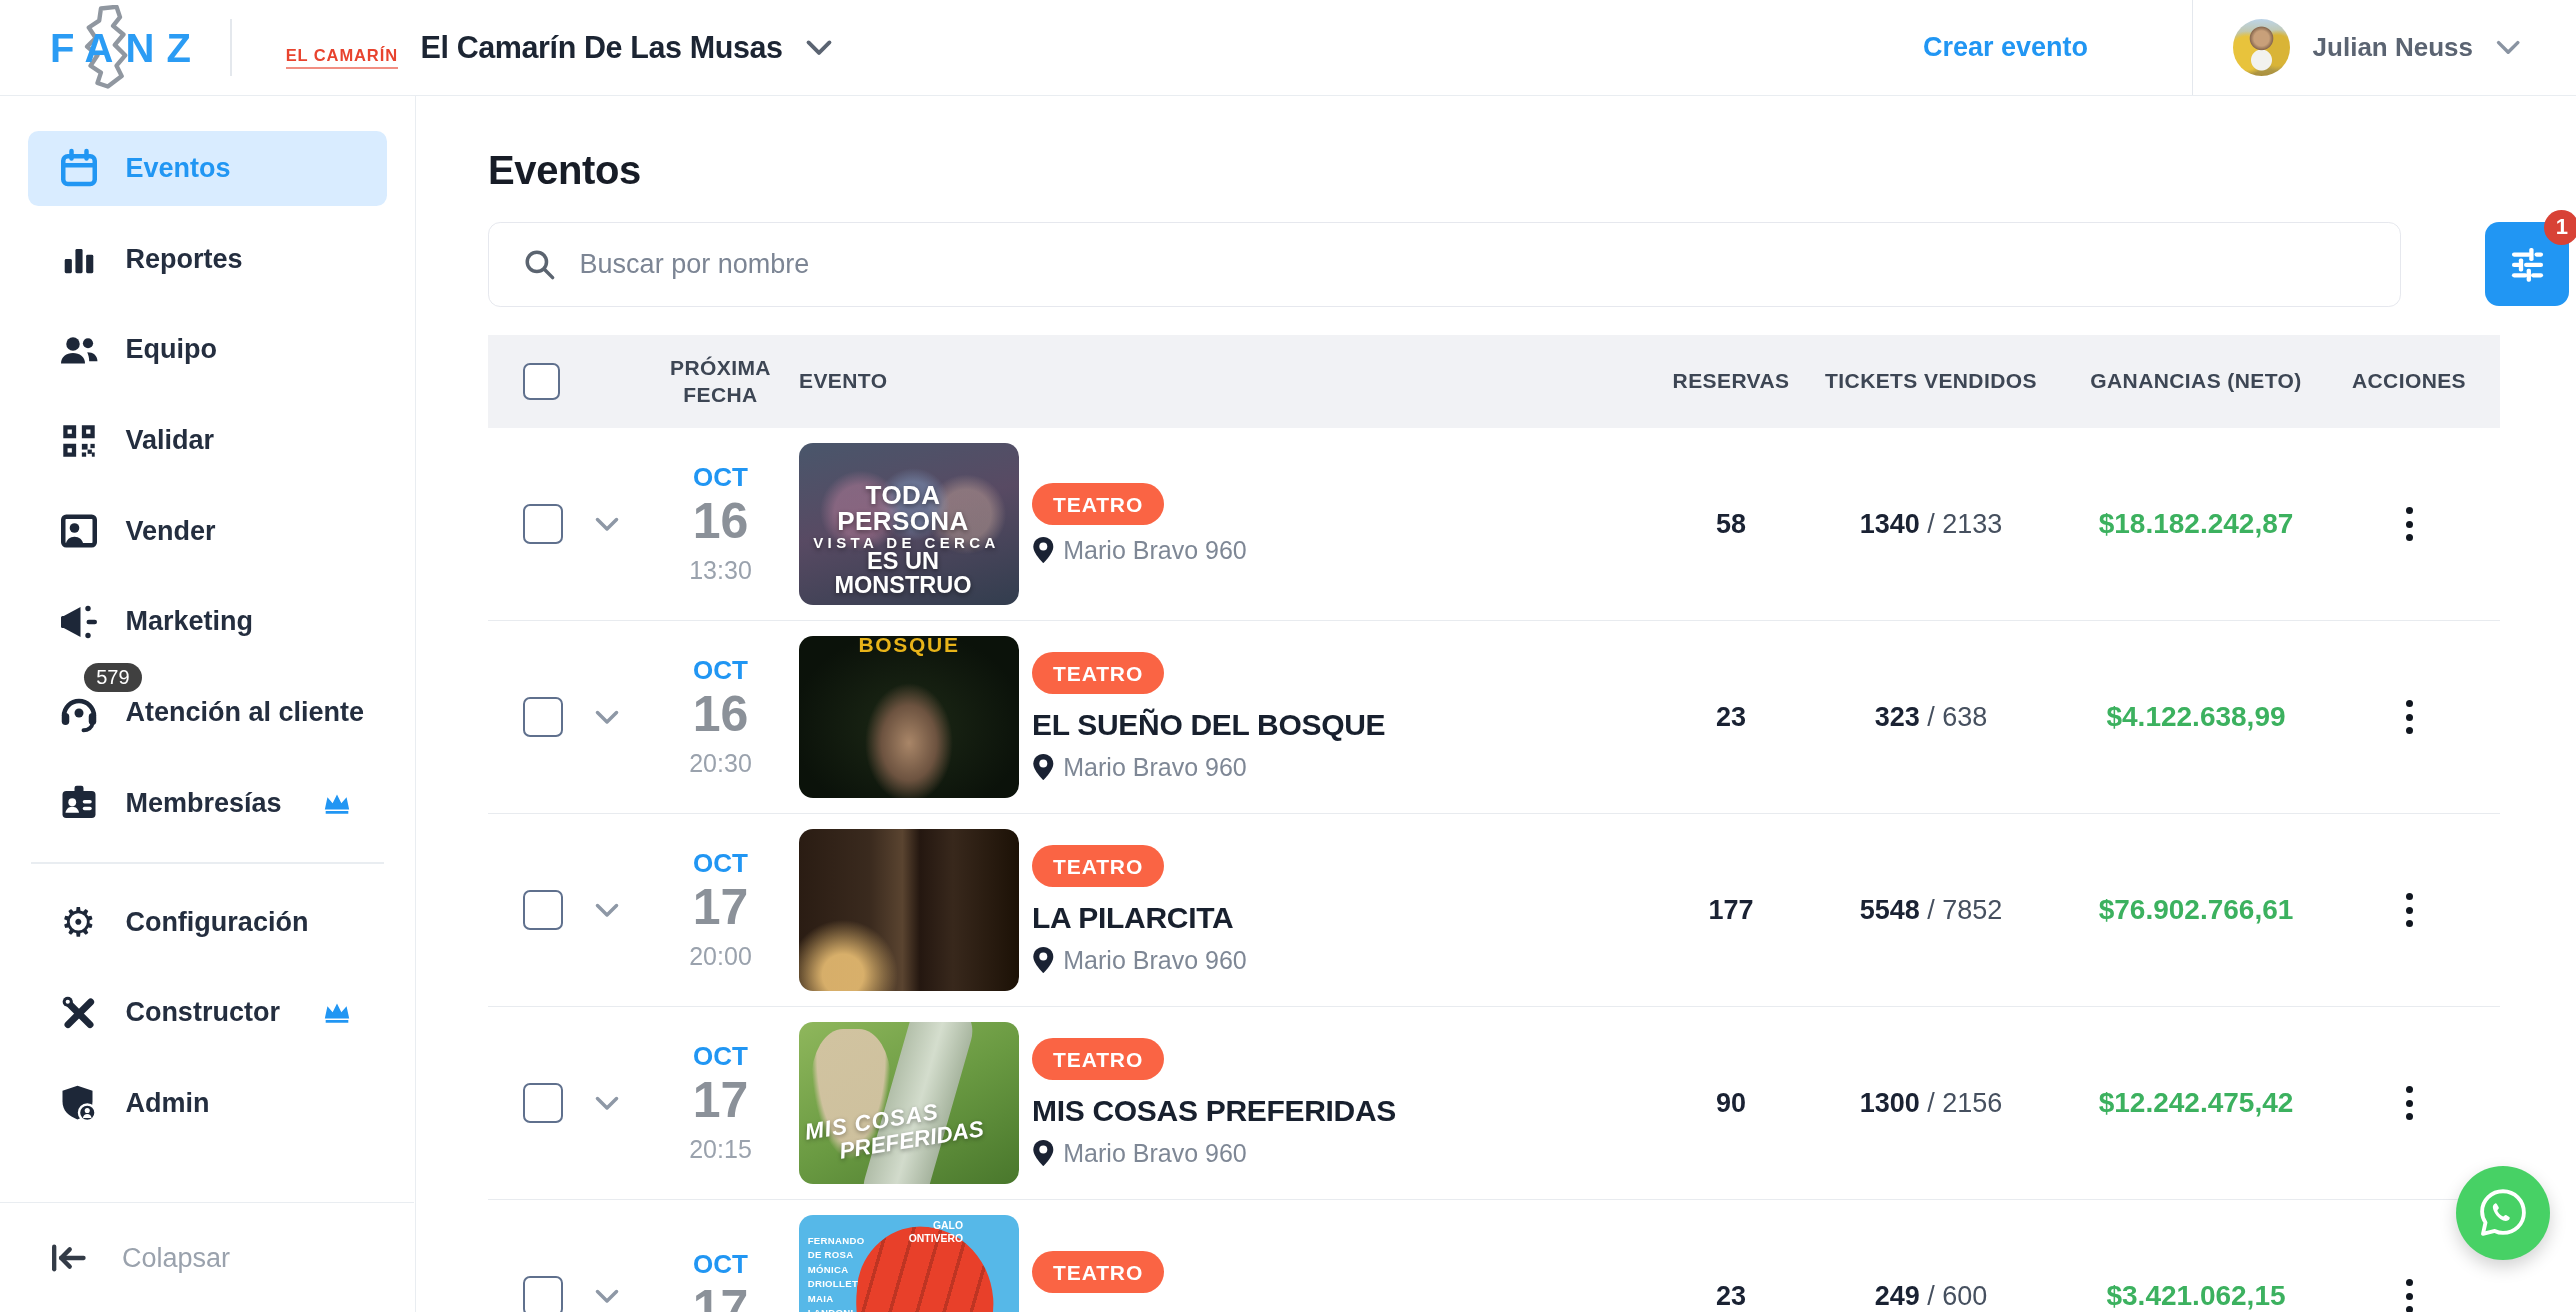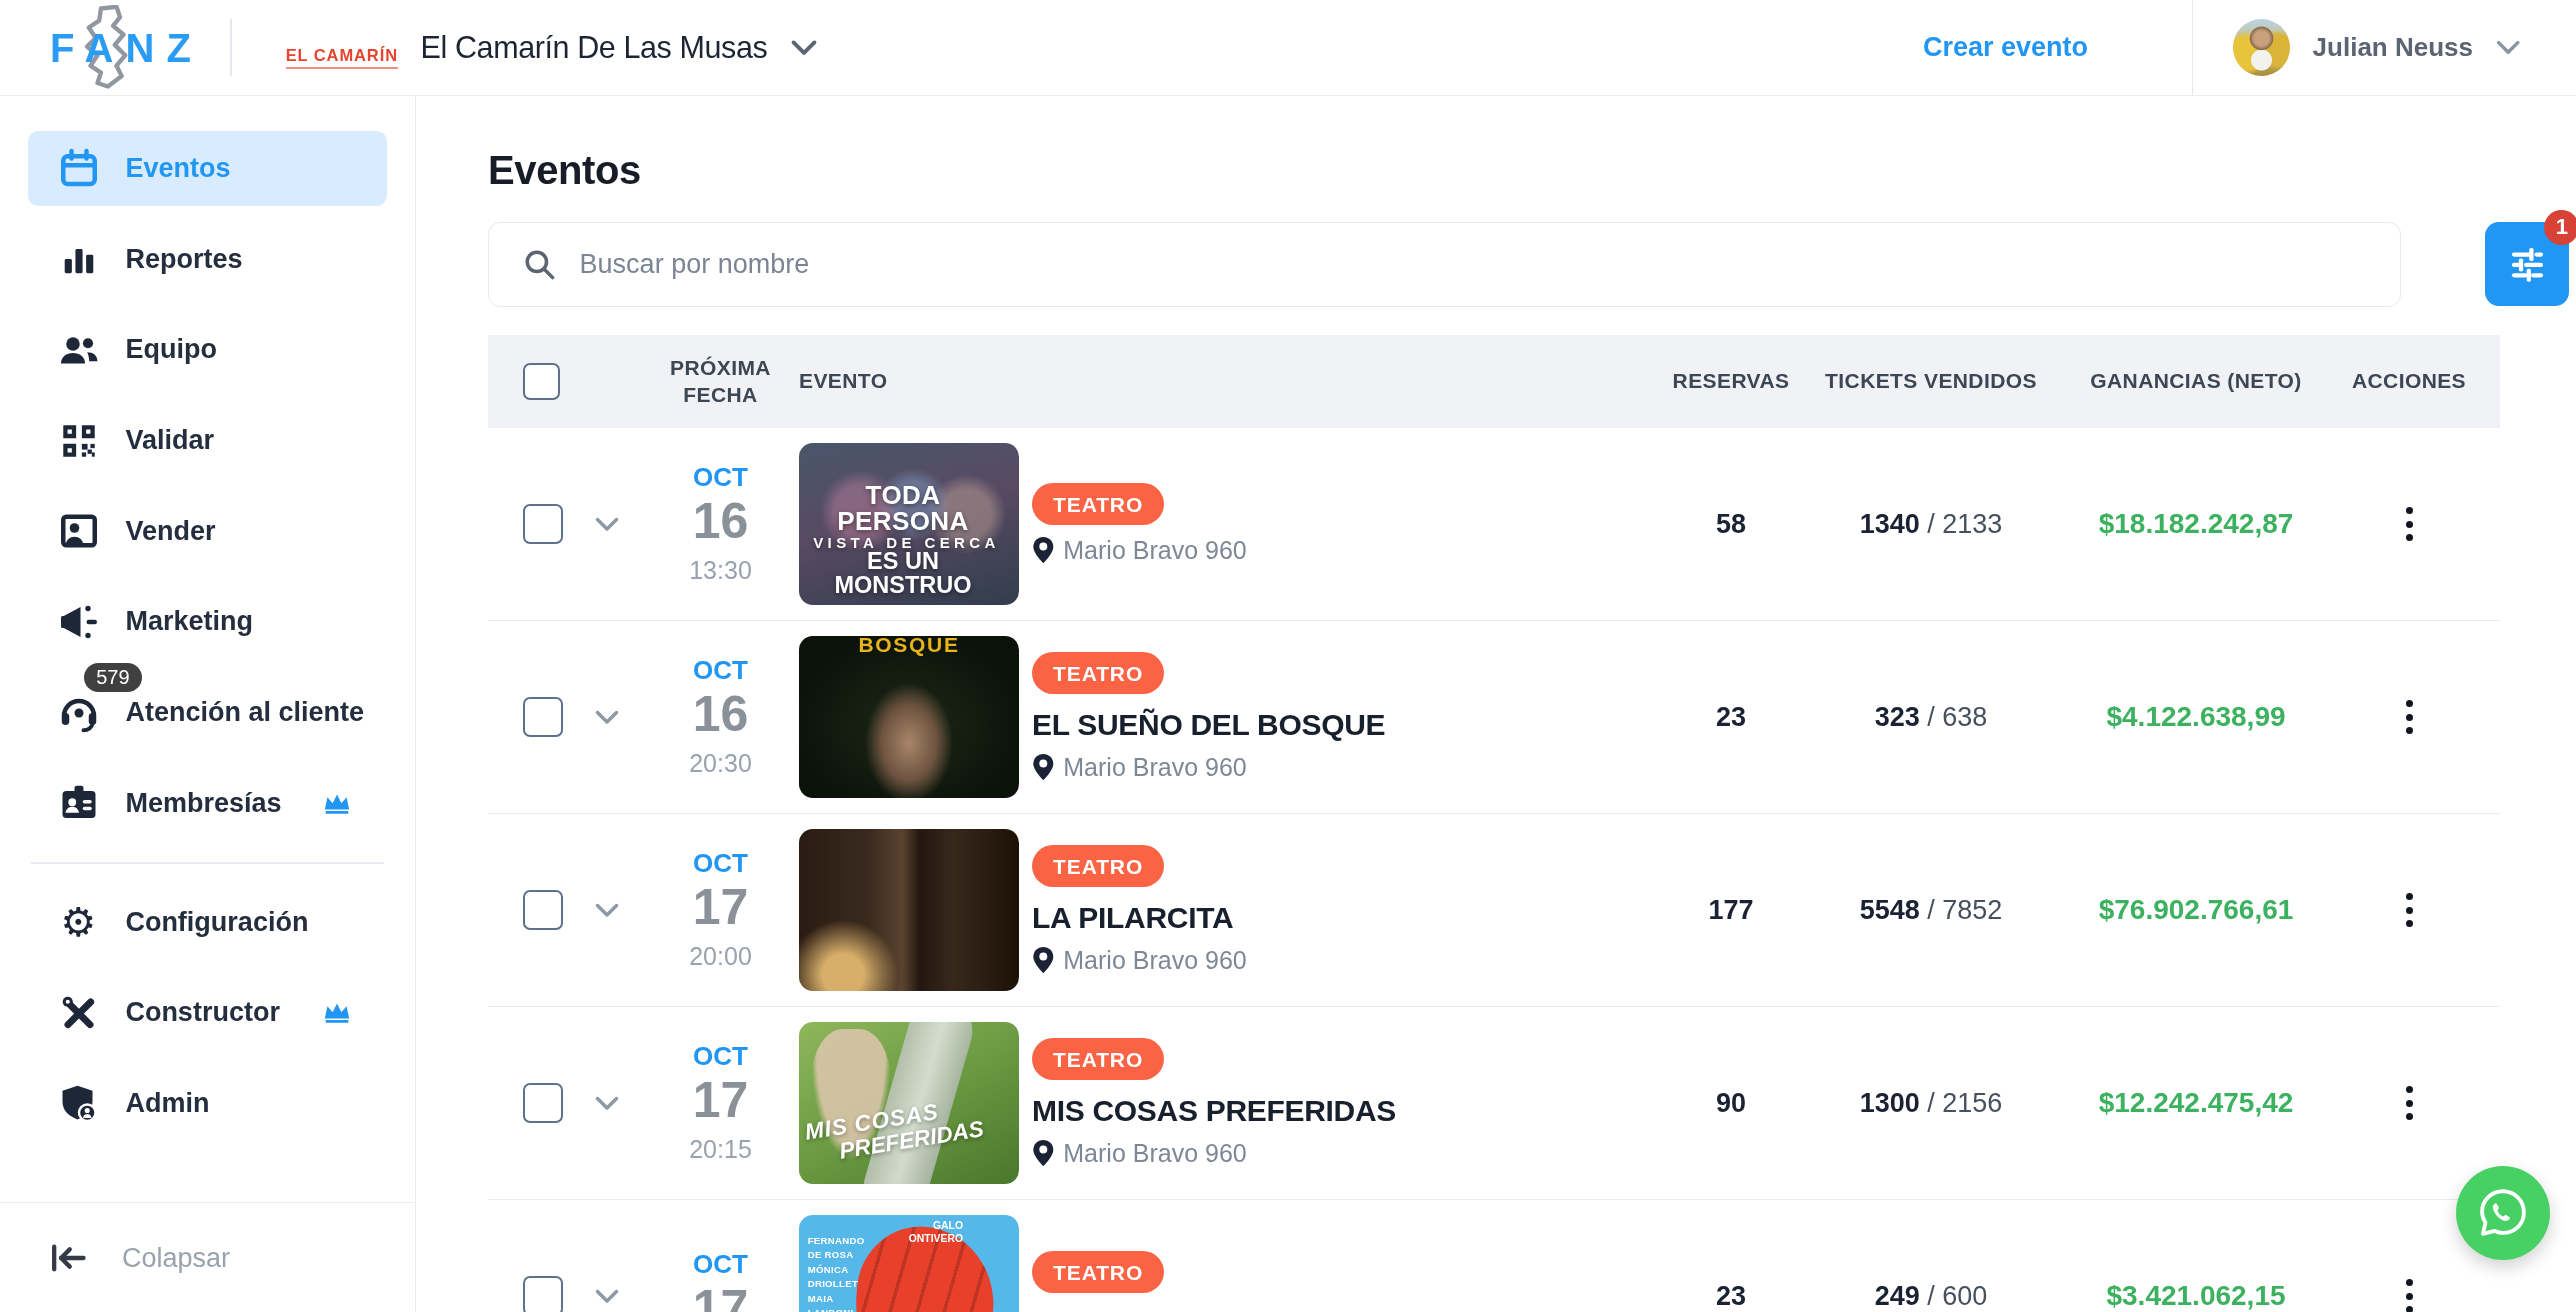--- a/index.html
+++ b/index.html
@@ -11,21 +11,21 @@
     border-bottom:1.7px solid #e9edf1; display:flex; align-items:center; z-index:5; }
   .logo-wrap { position:relative; width:230px; height:96px; flex:none; }
   .logo-blob { position:absolute; left:68px; top:5.2px; }
   .logo-text { position:absolute; left:50px; top:26px; font-size:40px; font-weight:800;
     letter-spacing:12.2px; color:#2b9cf4; }
   .v-div { width:1.7px; height:57px; background:#e4e8ed; flex:none; }
   .venue { display:flex; align-items:center; gap:22.6px; margin-left:54px; }
   .venue-logo { color:#e8432e; font-size:16.5px; font-weight:800; letter-spacing:0.9px;
     text-align:center; line-height:1;margin-top:21px; }
   .venue-logo .rule { height:1.7px; background:#e8432e; opacity:.6; margin-top:3.5px; }
-  .venue-name { font-size:30.5px; font-weight:400; color:#1c2533; letter-spacing:-0.4px; }
+  .venue-name { font-size:30.5px; font-weight:700; color:#1c2533; letter-spacing:-0.4px; }
   .chev { flex:none; }
   .topbar-right { margin-left:auto; display:flex; align-items:center; height:100%; }
   .create-event { color:#2196f3; font-size:27px; font-weight:700; margin-right:104px; cursor:pointer; }
   .user-area { border-left:1.7px solid #e4e8ed; height:100%; display:flex; align-items:center;
     padding:0 56px 0 40px; gap:22.6px; }
   .avatar { width:57px; height:57px; border-radius:50%; flex:none;
     background: radial-gradient(circle at 50% 34%, #c8a07a 0 16%, #8a6a50 24%, transparent 26%),
                 radial-gradient(circle at 50% 72%, #f2f2ee 0 20%, transparent 22%),
                 radial-gradient(circle at 24% 60%, #e8c33c 0 30%, transparent 40%),
                 radial-gradient(circle at 78% 55%, #d9b437 0 28%, transparent 38%),

